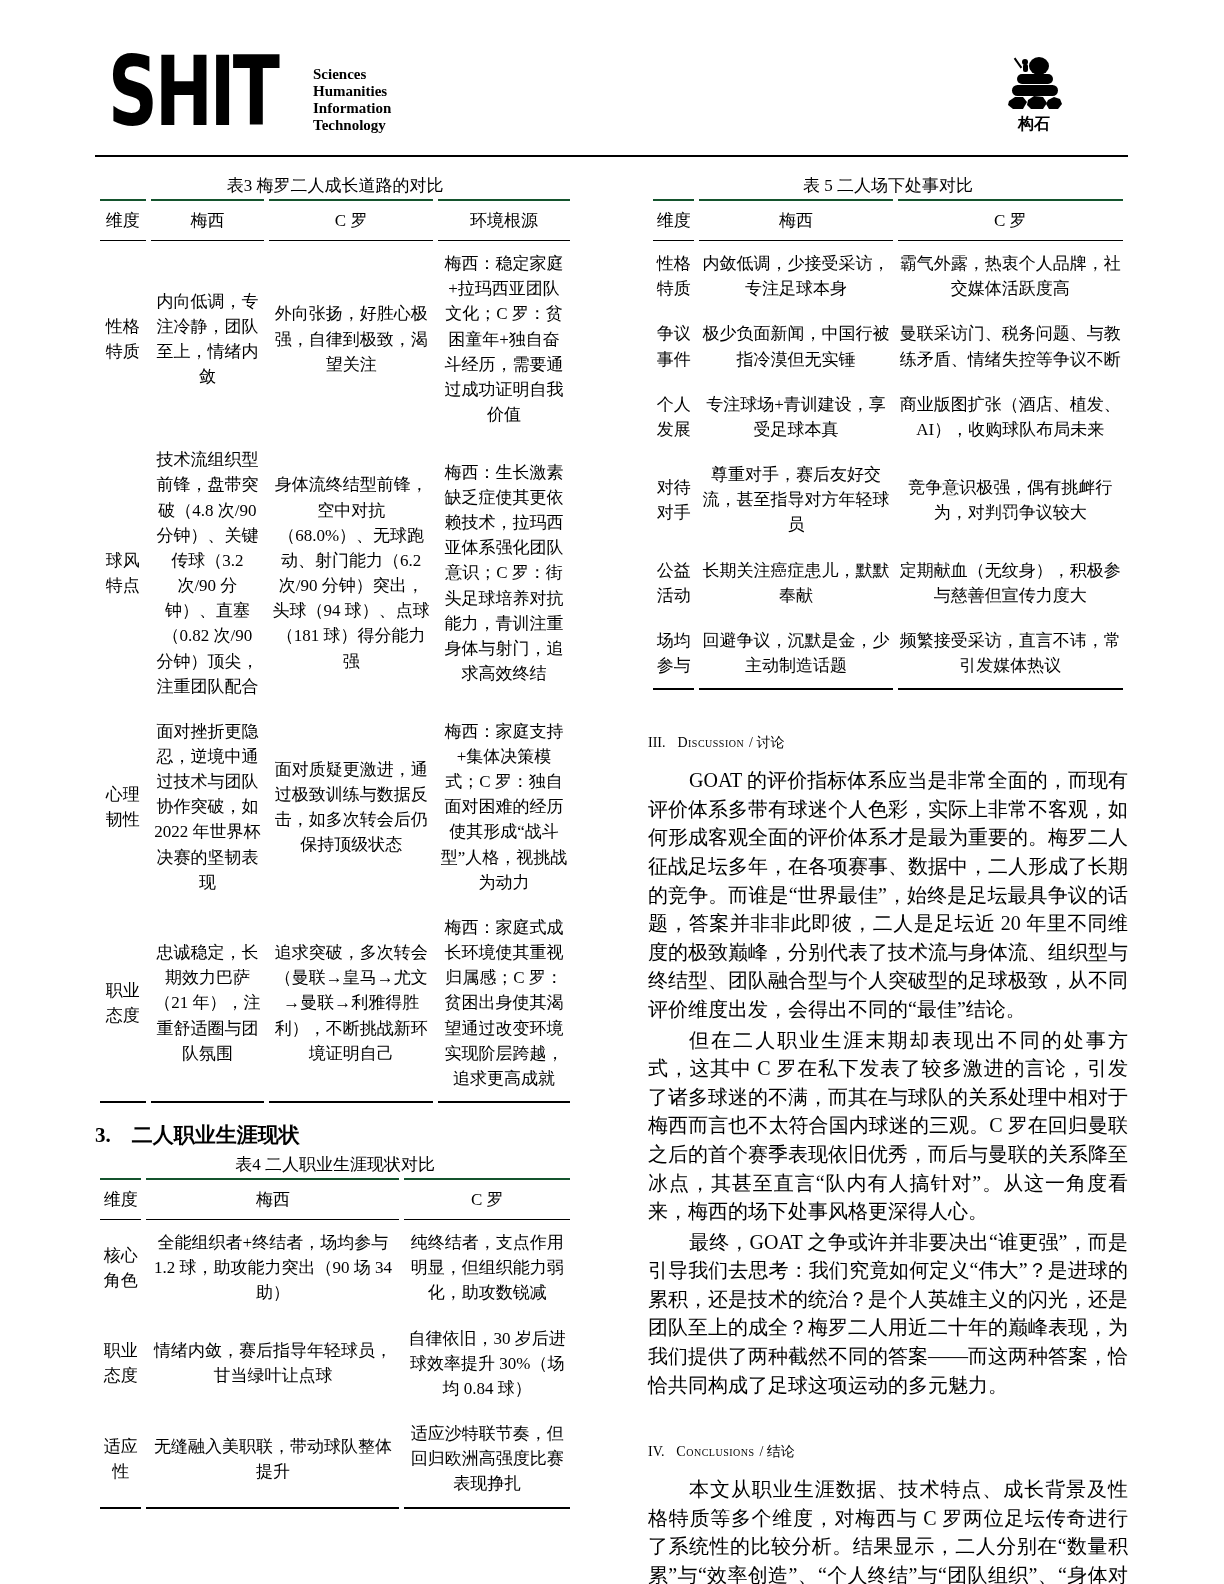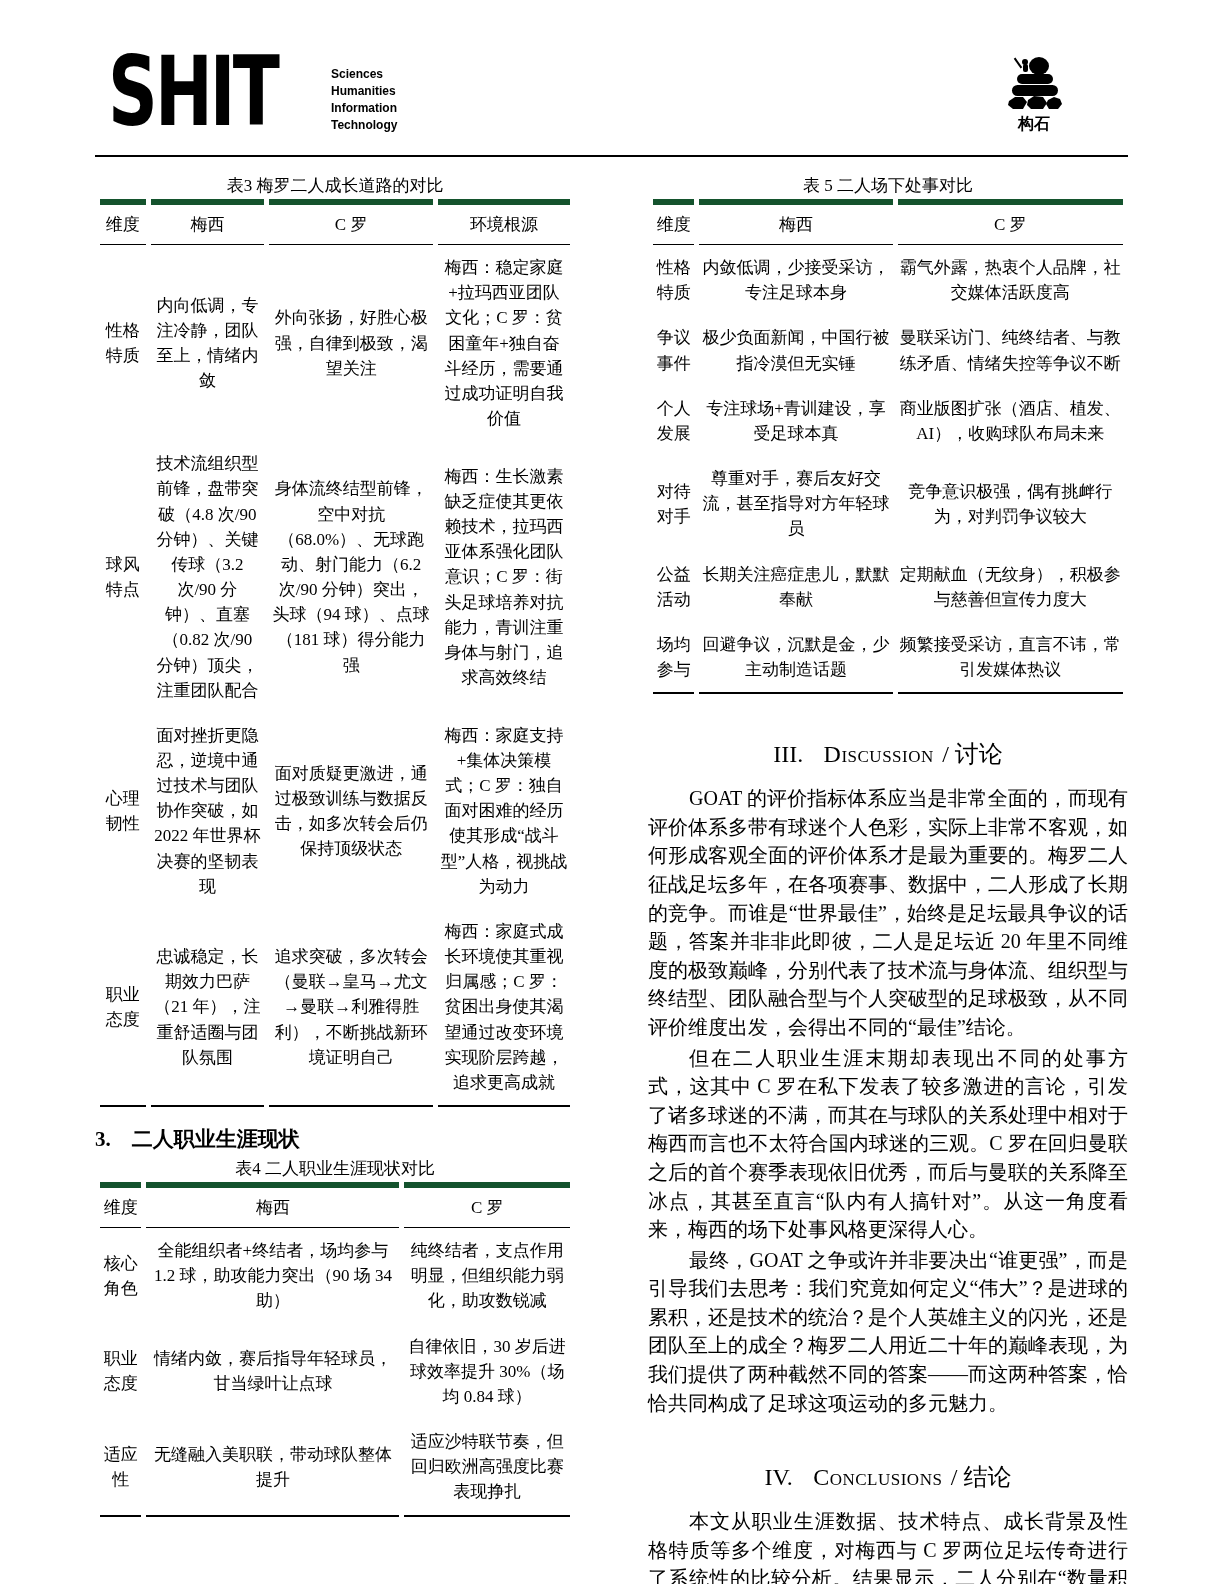--- a/index.html
+++ b/index.html
@@ -16,54 +16,54 @@
   
   .hdr{position:absolute;left:95px;top:58px;width:1033px;height:96px;}
   .brand{
     position:absolute;left:13px;top:-14px;
     font-family:"DejaVu Sans","Liberation Sans",sans-serif;
     font-weight:bold;font-size:96px;line-height:1;
     letter-spacing:-4px;
     transform:scaleX(.72);transform-origin:left top;
   }
   .tagline{
-    position:absolute;left:236px;top:8px;
-    font-family:Liberation Sans, sans-serif;
-    font-weight:bold;font-size:12px;line-height:17px;
+    position:absolute;left:218px;top:8px;
+    font-family:Liberation Serif, serif;
+    font-weight:bold;font-size:15px;line-height:17px;
   }
   .tagline span{display:block;}
   .publogo{position:absolute;right:56px;top:-2px;width:76px;text-align:center;}
   .publogo svg{display:block;margin:0 auto;}
   .publogo .pubname{
     font-family:"DejaVu Sans","Liberation Sans",sans-serif;
     font-weight:bold;font-size:16px;margin-top:0px;
   }
   .hrule{position:absolute;left:95px;top:155px;width:1033px;height:0;border-top:2.5px solid #000;}
 
   
   .col{position:absolute;top:170px;width:480px;}
   .col-left{left:95px;}
   .col-right{left:648px;}
 
   
   .tbl-title{text-align:center;font-size:17px;margin:4px 0 2px;}
   table{width:100%;border-collapse:separate;border-spacing:5px 0;font-size:17px;line-height:1.48;}
   thead th{
-    border-top:6px solid #14532d;border-bottom:1.8px solid #000;
+    border-top:2px solid #14532d;border-bottom:1.8px solid #000;
     font-weight:normal;padding:7px 2px;text-align:center;
   }
   tbody th,tbody td{
     font-weight:normal;padding:10px 2px;text-align:center;vertical-align:middle;
   }
   tbody tr:last-child th,tbody tr:last-child td{border-bottom:2px solid #000;}
 
   
   .shead{font-size:21px;font-weight:bold;margin:18px 0 2px;}
   .shead .num{margin-right:1.0em;}
-  .chead{text-align:center;font-size:24px;margin:44px 0 14px;}
+  .chead{font-size:14px;margin:44px 0 14px;}
   .chead .num{margin-right:.85em;}
   .sc{font-variant:small-caps;letter-spacing:.5px;}
   .chead .rest{margin-left:.35em;}
   .para{
     font-size:20px;line-height:1.43;text-align:justify;
     text-indent:2.05em;margin:12px 0 0;
   }
   .para + .para{margin-top:2px;}
 </style>
 </head>
@@ -206,21 +206,21 @@
       </thead>
       <tbody>
         <tr>
           <th>性格特质</th>
           <td>内敛低调，少接受采访，专注足球本身</td>
           <td>霸气外露，热衷个人品牌，社交媒体活跃度高</td>
         </tr>
         <tr>
           <th>争议事件</th>
           <td>极少负面新闻，中国行被指冷漠但无实锤</td>
-          <td>曼联采访门、纯终结者、与教练矛盾、情绪失控等争议不断</td>
+          <td>曼联采访门、税务问题、与教练矛盾、情绪失控等争议不断</td>
         </tr>
         <tr>
           <th>个人发展</th>
           <td>专注球场+青训建设，享受足球本真</td>
           <td>商业版图扩张（酒店、植发、AI），收购球队布局未来</td>
         </tr>
         <tr>
           <th>对待对手</th>
           <td>尊重对手，赛后友好交流，甚至指导对方年轻球员</td>
           <td>竞争意识极强，偶有挑衅行为，对判罚争议较大</td>

